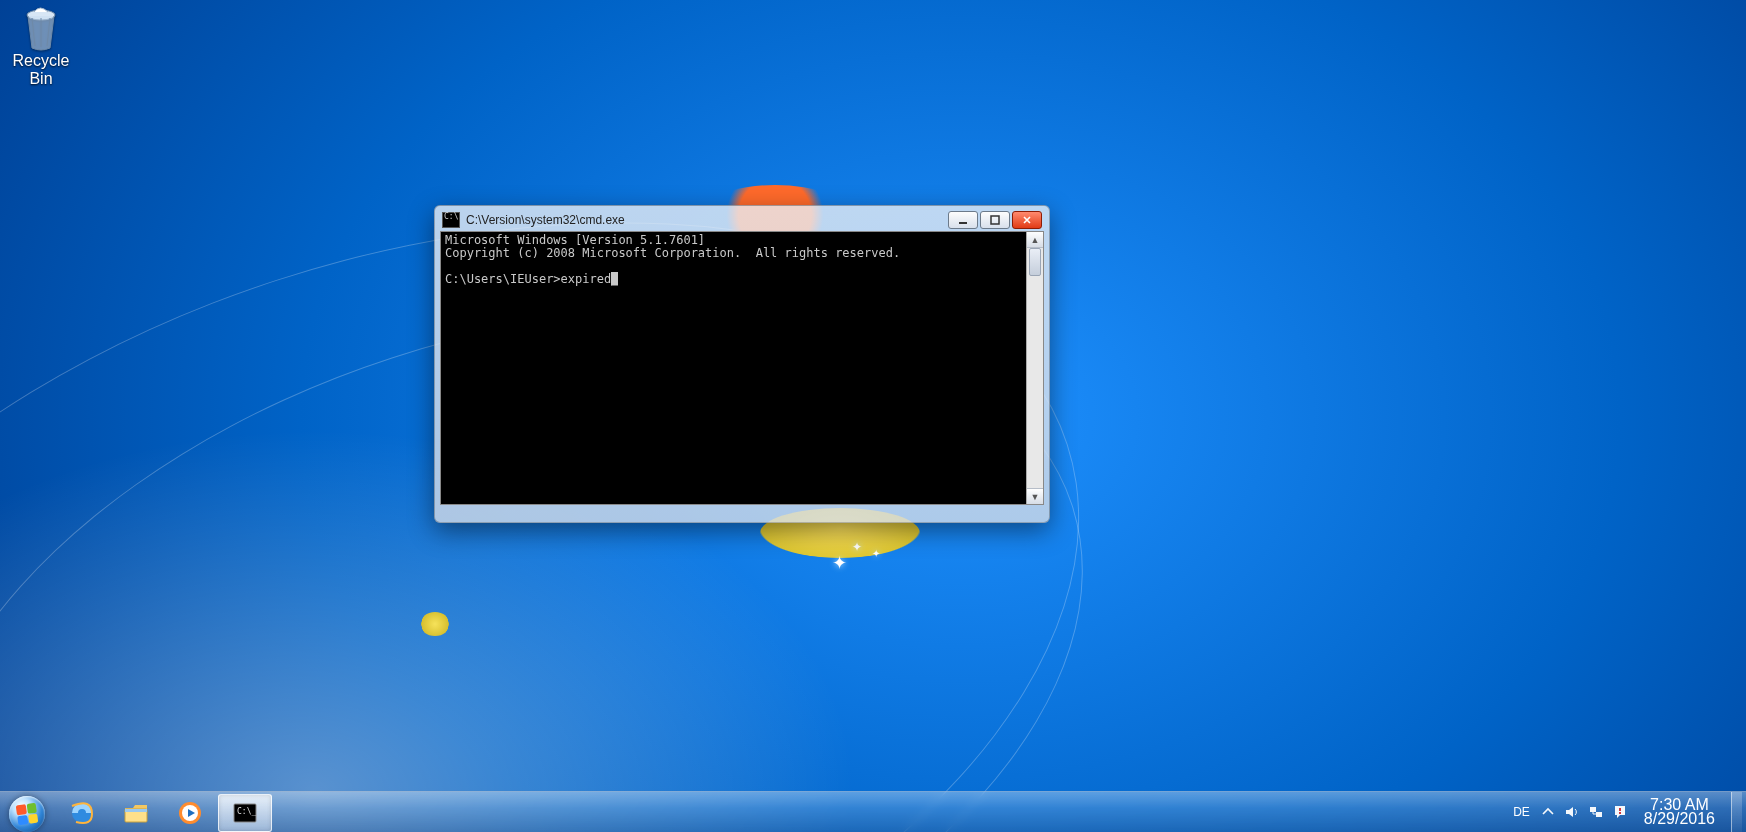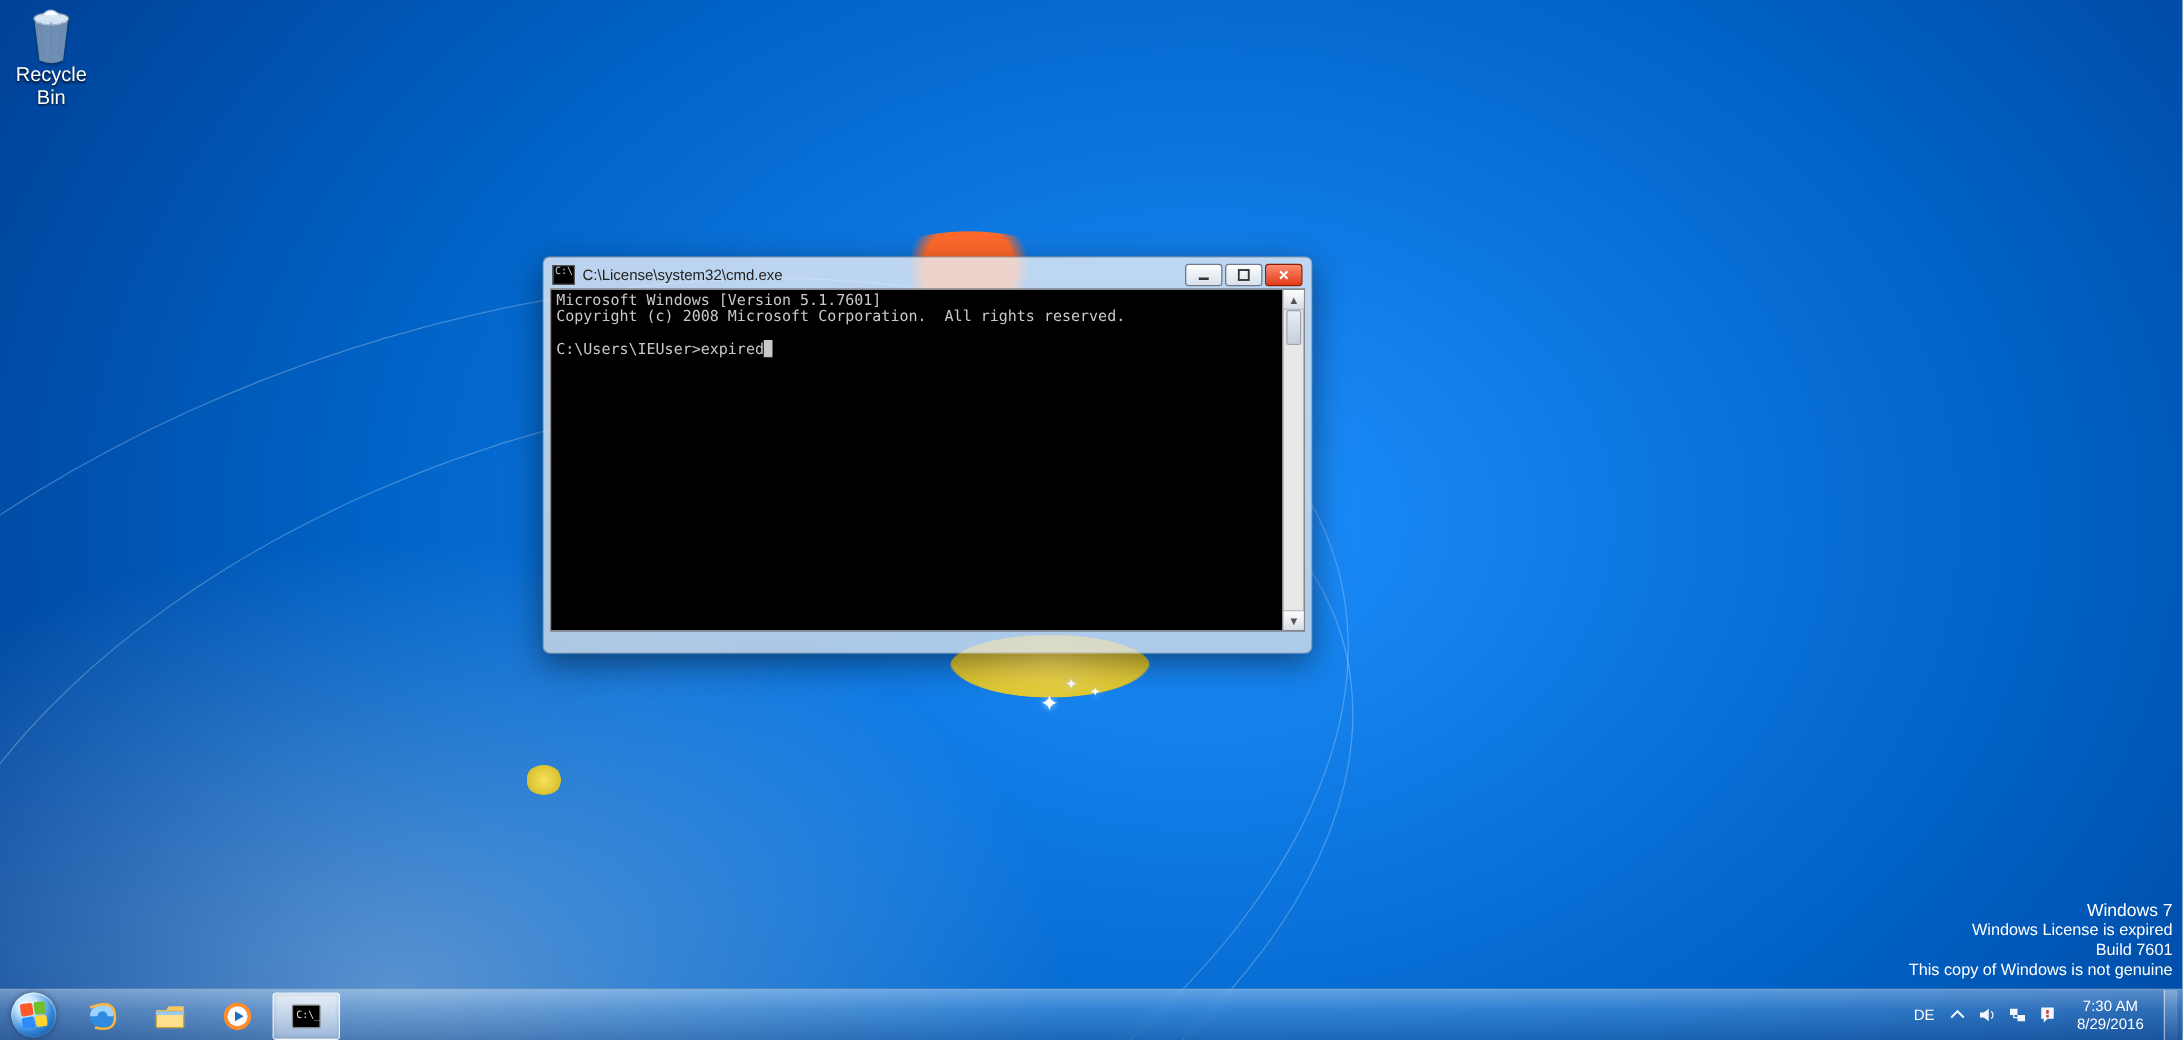--- a/index.html
+++ b/index.html
@@ -63,21 +63,21 @@
   .vscroll .arrow{height:15px;display:flex;align-items:center;justify-content:center;
     background:linear-gradient(#fefefe,#d7dde6);color:#555;font-size:9px;border-bottom:1px solid #b6bdc8}
   .vscroll .arrow.down{position:absolute;bottom:0;left:0;right:0;border-bottom:none;border-top:1px solid #b6bdc8}
   .vscroll .thumb{position:absolute;left:2px;right:2px;top:16px;height:26px;border-radius:2px;
     background:linear-gradient(#e9eef6,#c5cedb);border:1px solid #9aa5b5}
 
   
   #taskbar{position:absolute;left:0;right:0;bottom:0;height:40px;
     background:linear-gradient(rgba(255,255,255,.35),rgba(180,200,220,.25) 40%,rgba(70,100,140,.35));
     backdrop-filter:blur(4px);
-    border-top:1px solid rgba(255,255,255,.4);display:flex;align-items:center}
+    border-top:1px solid rgba(255,255,255,.4);display:flex;align-items:flex-end}
   .start{width:54px;display:flex;align-items:center;justify-content:center;cursor:default}
   .orb{width:36px;height:36px;border-radius:50%;
     background:radial-gradient(circle at 35% 30%, #fff, #bfe3ff 25%, #2f84d6 60%, #0a3e7a 100%);
     box-shadow:0 0 6px rgba(0,0,0,.4),inset 0 1px 2px rgba(255,255,255,.8);
     display:flex;align-items:center;justify-content:center}
   .orb-flag{width:20px;height:20px;display:grid;grid-template:1fr 1fr/1fr 1fr;gap:1px;transform:rotate(-8deg)}
   .orb-flag span{border-radius:2px}
   .orb-flag span:nth-child(1){background:#ff5a2c}
   .orb-flag span:nth-child(2){background:#6fbf2e}
   .orb-flag span:nth-child(3){background:#2e8bff}
@@ -85,21 +85,21 @@
 
   .tb-items{display:flex;align-items:center;gap:2px;padding-left:2px}
   .tb-btn{width:52px;height:36px;margin-top:2px;border-radius:3px;display:flex;align-items:center;justify-content:center;cursor:default}
   .tb-btn.active{background:linear-gradient(rgba(255,255,255,.8),rgba(220,230,245,.55));
     border:1px solid rgba(255,255,255,.7);box-shadow:inset 0 0 4px rgba(0,0,0,.15)}
   .tb-ico{width:28px;height:26px}
 
   .tray{margin-left:auto;display:flex;align-items:center;color:#fff;font-size:12px;gap:10px;padding:0 4px 0 10px}
   .tray-icons{display:flex;align-items:center;gap:8px}
   .tray-ico{width:16px;height:16px;display:flex;align-items:center;justify-content:center;opacity:.95}
-  .clock{text-align:center;line-height:14px;font-size:12px;padding:0 6px}
+  .clock{text-align:center;line-height:14px;font-size:16px;padding:0 6px}
   .show-desktop{width:10px;height:40px;border-left:1px solid rgba(255,255,255,.5);
     background:linear-gradient(rgba(255,255,255,.25),rgba(255,255,255,.05));cursor:default}
 </style>
 </head>
 <body>
 
 <div id="desktop">
   <div class="streak s1"></div>
   <div class="streak s2"></div>
   <div class="sun"></div>
@@ -114,31 +114,25 @@
       <svg viewBox="0 0 42 46">
         <ellipse cx="21" cy="9" rx="14" ry="5" fill="#d7e6f5" stroke="#6e8aa8"></ellipse>
         <path d="M8 10 L12 42 Q21 46 30 42 L34 10" fill="rgba(200,220,240,.55)" stroke="#6e8aa8"></path>
         <path d="M12 12 L15 40 M21 12 L21 41 M30 12 L27 40" stroke="#6e8aa8" stroke-width="1" fill="none"></path>
         <path d="M14 6 Q20 -2 28 6" fill="#fff" stroke="#9cb3cc"></path>
       </svg>
     </div>
     <div>Recycle Bin</div>
   </div>
 
-  <div class="watermark">
-    <div class="l1">Windows 7</div>
-    <div>Windows License is expired</div>
-    <div>Build 7601</div>
-    <div>This copy of Windows is not genuine</div>
-  </div>
 
   <div class="window">
     <div class="titlebar">
       <div class="title-icon"></div>
-      <div class="title-text">C:\License\system32\cmd.exe</div>
+      <div class="title-text">C:\Version\system32\cmd.exe</div>
       <div class="win-btns">
         <div class="win-btn">
           <svg viewBox="0 0 10 10">
               <rect x="1" y="7" width="8" height="2" fill="#333"></rect>
             </svg>
         </div>
         <div class="win-btn">
           <svg viewBox="0 0 10 10">
               <rect x="1" y="1" width="8" height="8" fill="none" stroke="#333" stroke-width="1.5"></rect>
             </svg>

